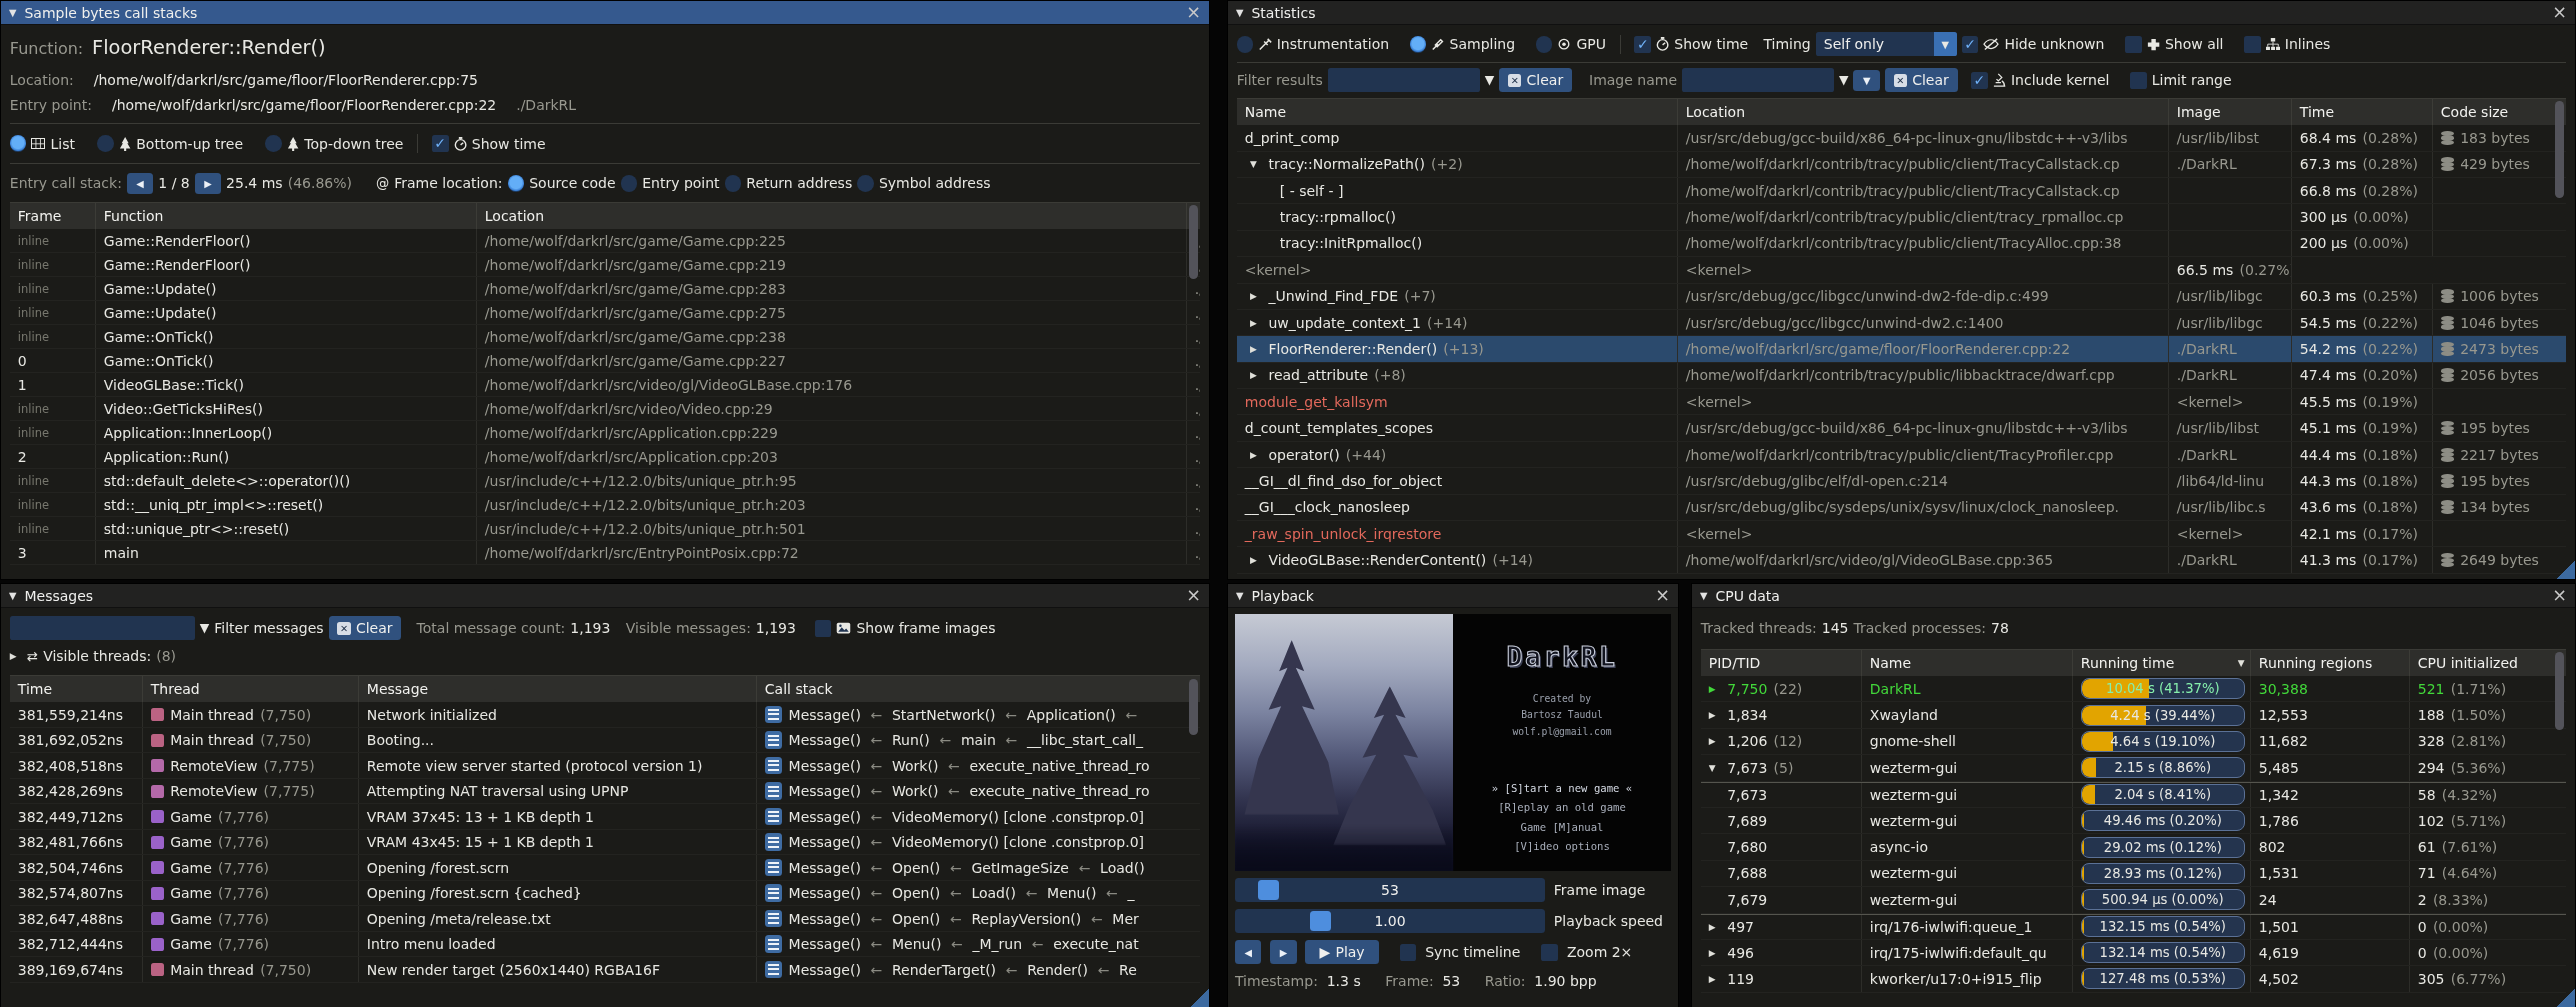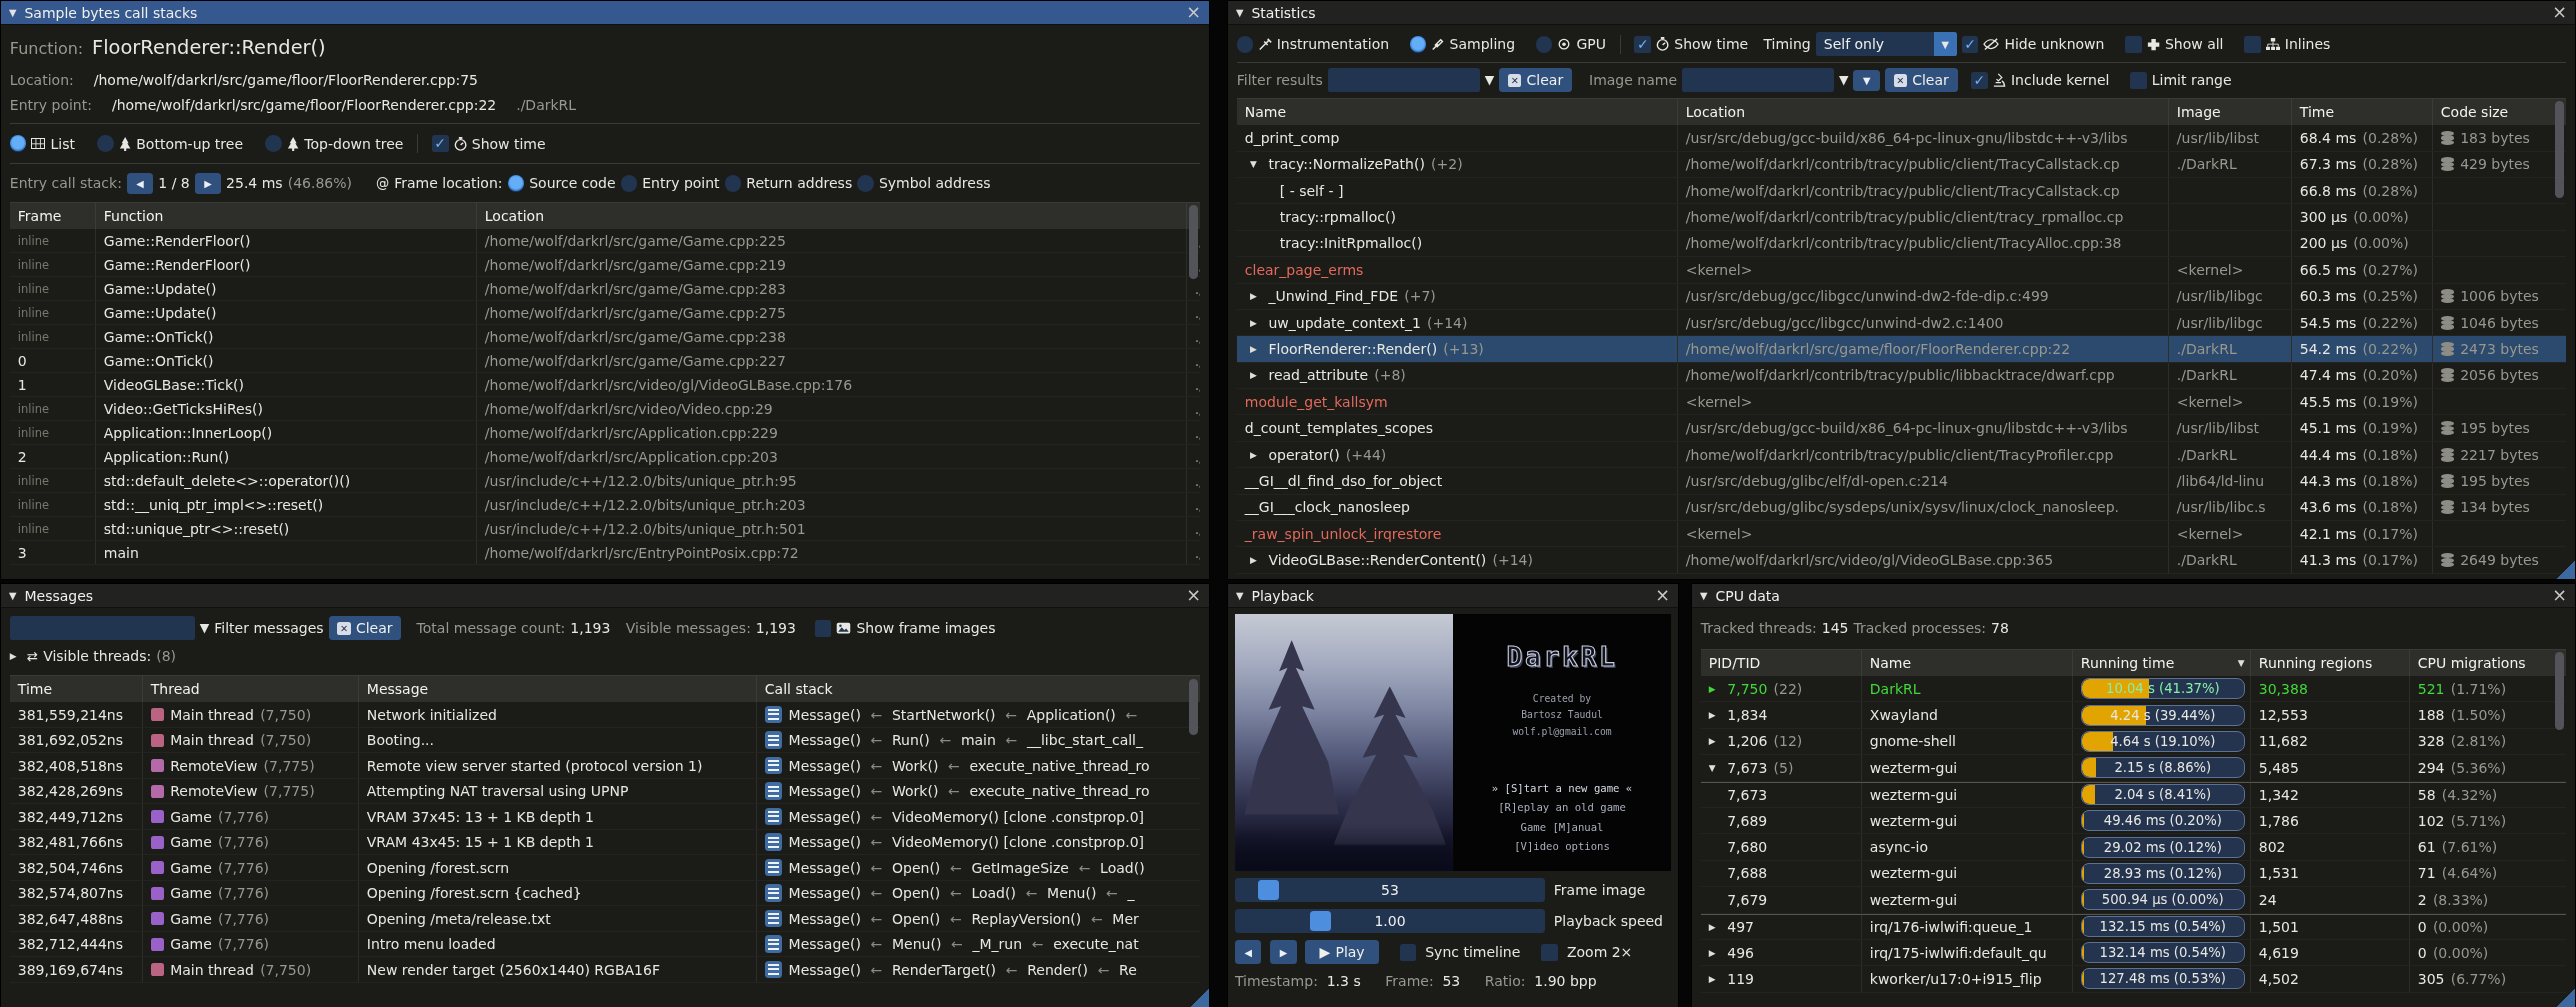--- a/index.html
+++ b/index.html
@@ -437,23 +437,20 @@
             </span>
             <span class="cell dim">/home/wolf/darkrl/contrib/tracy/public/client/TracyAlloc.cpp:38</span>
             <span class="cell dim"></span>
             <span class="cell">
               <span>200 µs</span>
               <span class="dim">(0.00%)</span>
             </span>
             <span class="cell"></span>
           </div>
           <div class="tgrid stg trow">
-            <span class="cell" style="padding-left: 8px;">
-              <span class="red">clear_page_erms</span>
-            </span>
             <span class="cell dim">&lt;kernel&gt;</span>
             <span class="cell dim">&lt;kernel&gt;</span>
             <span class="cell">
               <span>66.5 ms</span>
               <span class="dim">(0.27%)</span>
             </span>
             <span class="cell"></span>
           </div>
           <div class="tgrid stg trow">
             <span class="cell" style="padding-left: 13.2px;">
@@ -1002,21 +999,21 @@
     </div>
     <div class="tbl">
       <div class="tgrid cg thead">
         <span class="cell">PID/TID</span>
         <span class="cell">Name</span>
         <span class="cell">
             <span>Running time</span>
             <span class="sort">▼</span>
           </span>
         <span class="cell">Running regions</span>
-        <span class="cell">CPU migrations</span>
+        <span class="cell">CPU initialized</span>
       </div>
       <div id="cpu-rows">
           <div class="tgrid cg trow">
             <span class="cell">
               <span class="tri green">▶</span>
               <span class="green">7,750</span>
               <span class="dim">(22)</span>
             </span>
             <span class="cell green">DarkRL</span>
             <span class="cell">

